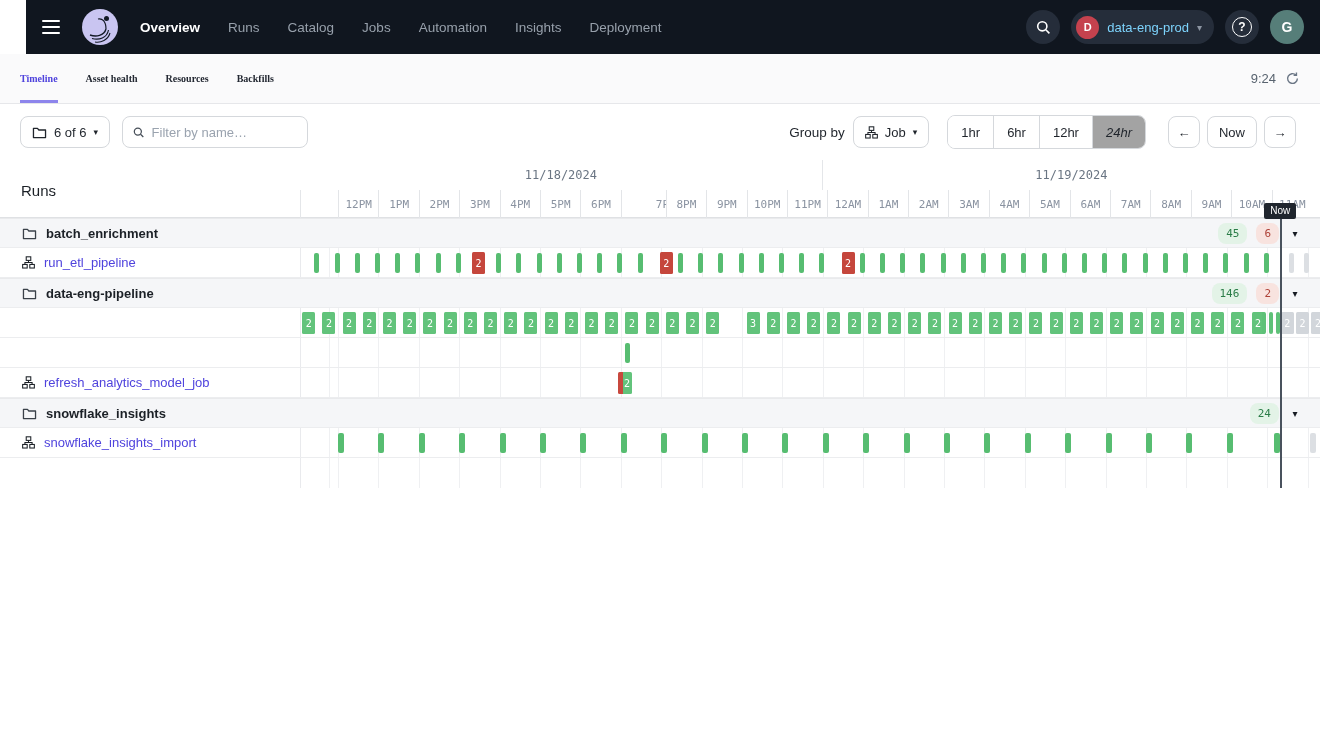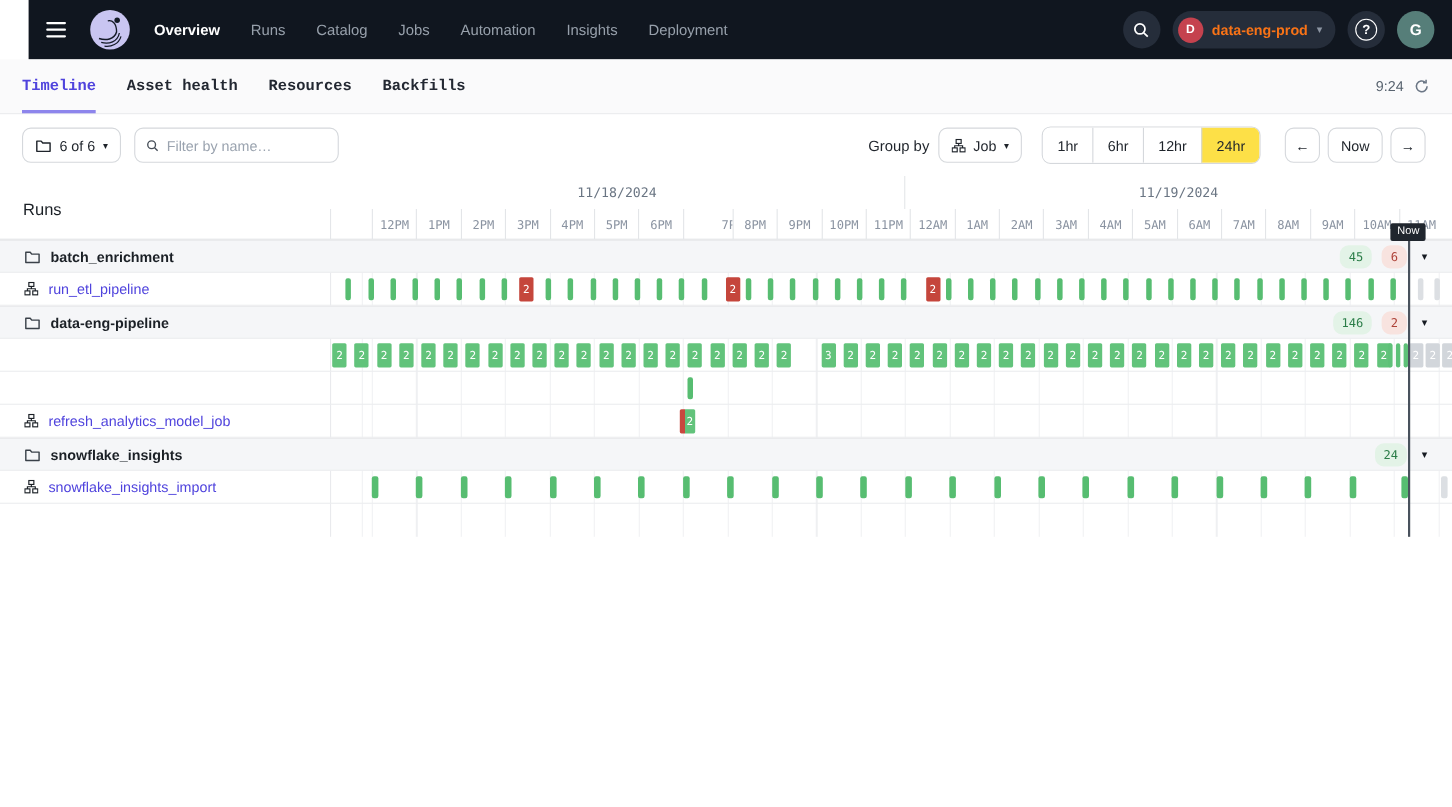--- a/index.html
+++ b/index.html
@@ -13,46 +13,46 @@
   .hamburger span { display:block; width:18px; height:2px; background:#fff; border-radius:1px; }
   .logo { width:36px; height:36px; border-radius:50%; background:#C9C5F1; margin-left:14px; position:relative; overflow:hidden; flex:none; }
   .logo .eye { position:absolute; width:5px; height:5px; border-radius:50%; background:#141A26; left:22px; top:7px; }
   .nav-items { display:flex; gap:28px; margin-left:22px; }
   .nav-item { font-size:13.5px; color:#97A0AB; cursor:pointer; background:none; border:none; font-family:inherit; }
   .nav-item.active { color:#fff; font-weight:700; }
   .topnav-right { margin-left:auto; display:flex; align-items:center; gap:11px; }
   .circle-btn { width:34px; height:34px; border-radius:50%; background:#252D3A; border:none; display:flex; align-items:center; justify-content:center; cursor:pointer; color:#fff; }
   .deploy-pill { height:34px; border-radius:17px; background:#252D3A; display:flex; align-items:center; gap:8px; padding:0 12px 0 5px; cursor:pointer; border:none; }
   .deploy-initial { width:23px; height:23px; border-radius:50%; background:#C5424E; color:#fff; font-size:11px; font-weight:700; display:flex; align-items:center; justify-content:center; }
-  .deploy-name { color:#f97316; font-size:13px;font-weight:bold; }
+  .deploy-name { color:#7dd3fc; font-size:13px; }
   .deploy-caret { color:#8C95A2; font-size:10px; }
   .avatar { width:34px; height:34px; border-radius:50%; background:#567E79; color:#fff; font-size:14px; font-weight:600; display:flex; align-items:center; justify-content:center; border:none; cursor:pointer; }
   .help-q { width:20px; height:20px; border:1.6px solid #fff; border-radius:50%; color:#fff; font-size:12px; font-weight:700; display:flex; align-items:center; justify-content:center; }
 
   
   .tabbar { height:50px; background:#FAFAFB; border-bottom:1px solid #E6E7EA; display:flex; align-items:center; padding:0 20px; }
   .tabs { display:flex; gap:28px; height:100%; }
-  .tab { position:relative; display:flex; align-items:center; font-size:14px; font-weight:700; color:#232832; cursor:pointer; background:none; border:none; font-family:Liberation Mono, monospace; }
+  .tab { position:relative; display:flex; align-items:center; font-size:10px; font-weight:700; color:#232832; cursor:pointer; background:none; border:none; font-family:Liberation Serif, serif; }
   .tab.active { color:#4F43DD; }
   .tab.active::after { content:""; position:absolute; left:0; right:0; bottom:0; height:3px; background:#8D85EC; }
   .tab-right { margin-left:auto; display:flex; align-items:center; gap:9px; color:#58636F; font-size:13px; }
 
   
   .toolbar { height:56px; background:#fff; display:flex; align-items:center; padding:0 24px 0 20px; }
   .btn { height:32px; border:1px solid #D5D8DC; border-radius:8px; background:#fff; display:inline-flex; align-items:center; gap:7px; padding:0 11px; font-size:13px; color:#1F242B; cursor:pointer; font-family:inherit; }
   .caret { font-size:9px; color:#1F242B; }
   .filter-wrap { height:32px; width:186px; border:1px solid #D5D8DC; border-radius:8px; display:flex; align-items:center; gap:7px; padding:0 10px; margin-left:12px; background:#fff; }
   .filter-wrap input { border:none; outline:none; font-size:13px; color:#1F242B; width:100%; font-family:inherit; background:transparent; }
   .filter-wrap input::placeholder { color:#9AA3AF; }
   .toolbar-right { margin-left:auto; display:flex; align-items:center; gap:14px; }
   .groupby-label { font-size:13.5px; color:#1F242B; }
   .segmented { display:flex; border:1px solid #D5D8DC; border-radius:8px; overflow:hidden; margin-left:4px; }
   .segment { height:32px; padding:0 13px; background:#fff; border:none; border-left:1px solid #D5D8DC; font-size:13px; color:#1F242B; cursor:pointer; font-family:inherit; }
   .segment:first-child { border-left:none; }
-  .segment.active { background:#fde047; font-weight:400; }
+  .segment.active { background:#a3a3a3; font-weight:400;font-style:italic; }
   .nav-btn-group { display:flex; gap:7px; margin-left:8px; }
   .arrow-btn { width:32px; justify-content:center; padding:0; }
 
   
   .timeline { position:relative; width:1320px; height:328px; }
   .tl-header { position:relative; height:58px; border-bottom:1px solid #DFE1E4; }
   .runs-title { position:absolute; left:21px; top:22px; font-size:15px; color:#1B2026; }
   .dates { position:absolute; left:300px; top:0; right:0; height:30px; display:flex; }
   .date-cell { display:flex; align-items:center; justify-content:center; font-size:12px; color:#6A7583; }
   .date-cell + .date-cell { border-left:1px solid #E4E6E9; }

